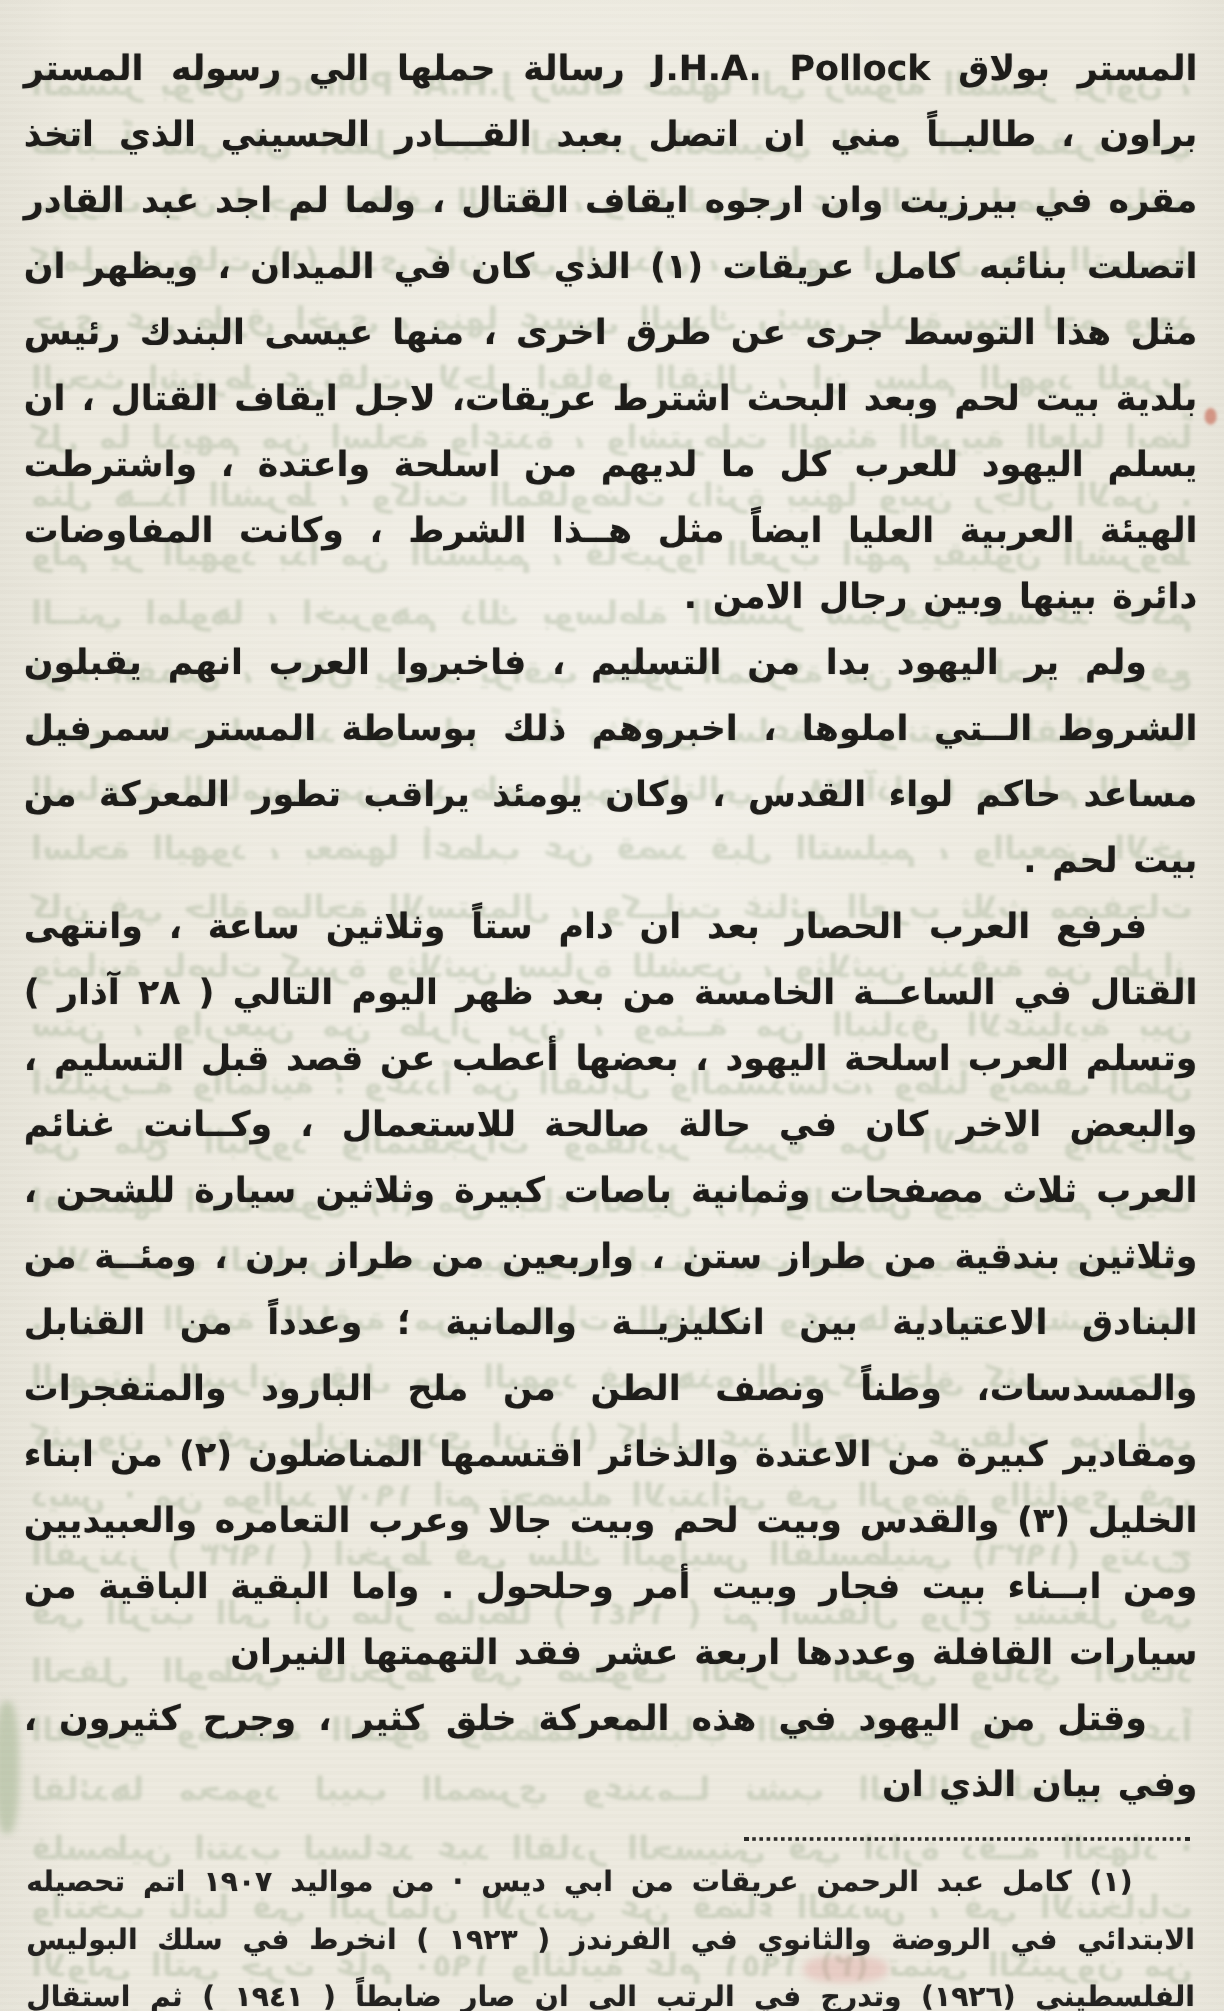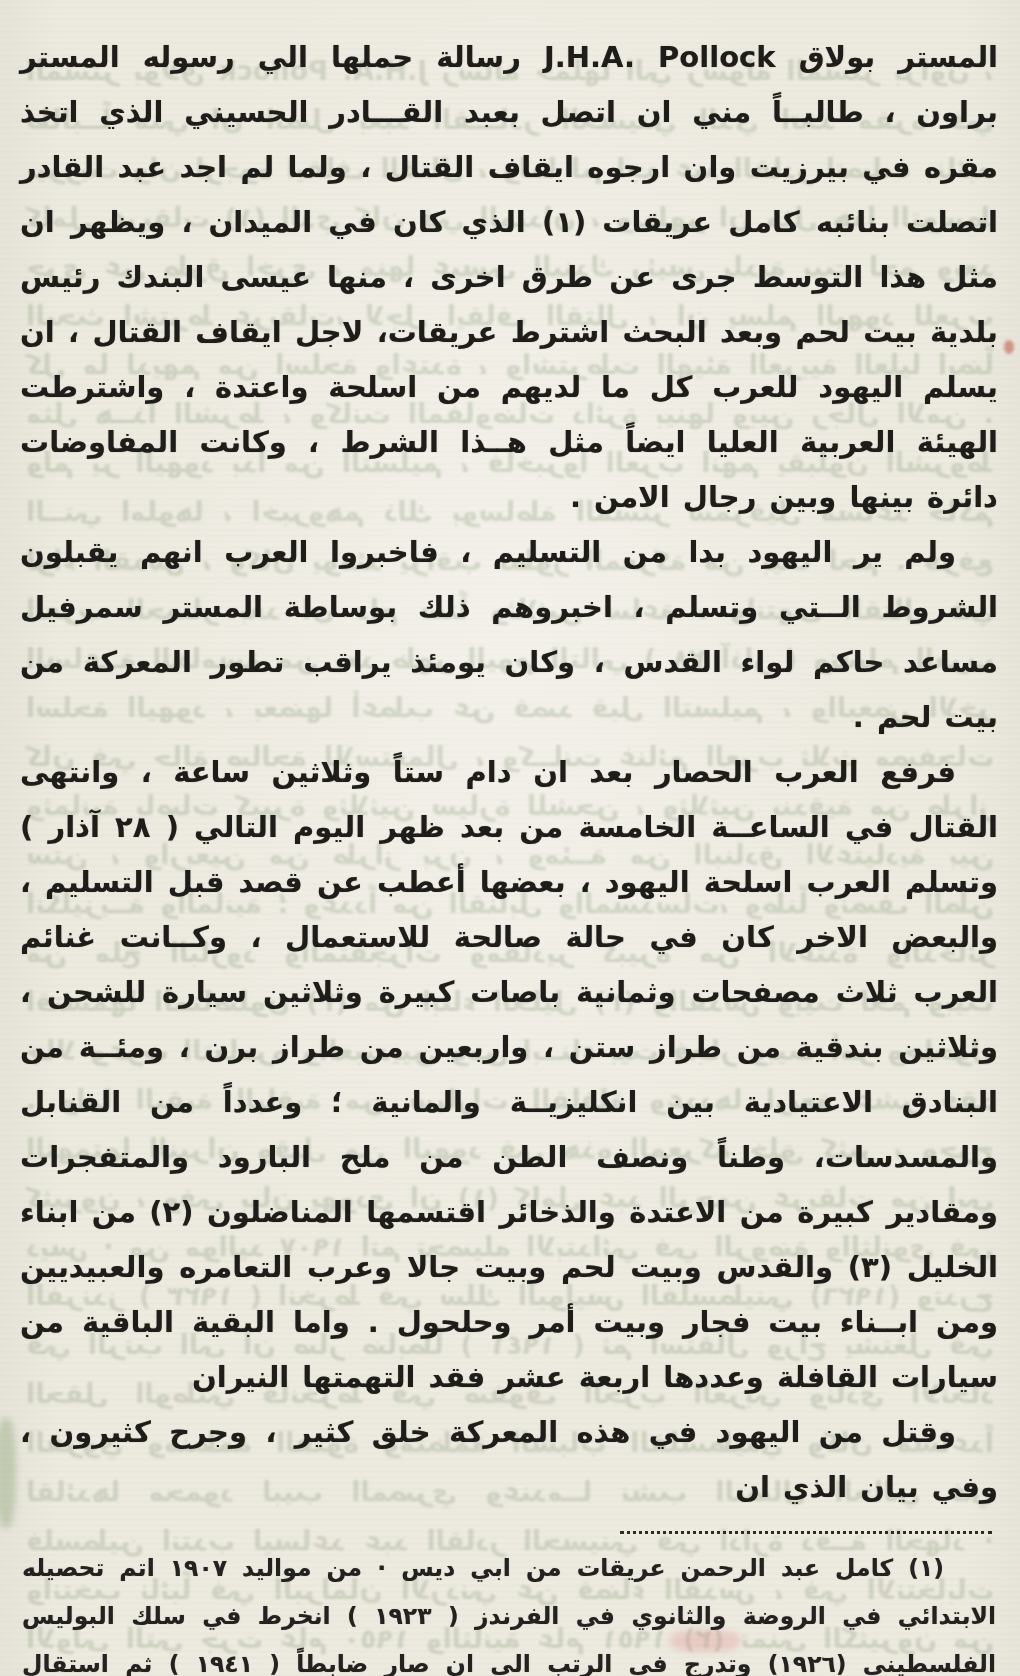--- a/index.html
+++ b/index.html
@@ -90,21 +90,21 @@
   <div class="ghost" aria-hidden="true">المستر بولاق J.H.A. Pollock رسالة حملها الي رسوله المستر براون ، طالبــاً مني ان اتصل بعبد القـــادر الحسيني الذي اتخذ مقره في بيرزيت وان ارجوه ايقاف القتال ، ولما لم اجد عبد القادر اتصلت بنائبه كامل عريقات (١) الذي كان في الميدان ، ويظهر ان مثل هذا التوسط جرى عن طرق اخرى ، منها عيسى البندك رئيس بلدية بيت لحم وبعد البحث اشترط عريقات، لاجل ايقاف القتال ، ان يسلم اليهود للعرب كل ما لديهم من اسلحة واعتدة ، واشترطت الهيئة العربية العليا ايضاً مثل هــذا الشرط ، وكانت المفاوضات دائرة بينها وبين رجال الامن . ولم ير اليهود بدا من التسليم ، فاخبروا العرب انهم يقبلون الشروط الــتي املوها ، اخبروهم ذلك بوساطة المستر سمرفيل مساعد حاكم لواء القدس ، وكان يومئذ يراقب تطور المعركة من بيت لحم . فرفع العرب الحصار بعد ان دام ستاً وثلاثين ساعة ، وانتهى القتال في الساعــة الخامسة من بعد ظهر اليوم التالي ( ٢٨ آذار ) وتسلم العرب اسلحة اليهود ، بعضها أعطب عن قصد قبل التسليم ، والبعض الاخر كان في حالة صالحة للاستعمال ، وكــانت غنائم العرب ثلاث مصفحات وثمانية باصات كبيرة وثلاثين سيارة للشحن ، وثلاثين بندقية من طراز ستن ، واربعين من طراز برن ، ومئــة من البنادق الاعتيادية بين انكليزيــة والمانية ؛ وعدداً من القنابل والمسدسات، وطناً ونصف الطن من ملح البارود والمتفجرات ومقادير كبيرة من الاعتدة والذخائر اقتسمها المناضلون (٢) من ابناء الخليل (٣) والقدس وبيت لحم وبيت جالا وعرب التعامره والعبيديين ومن ابــناء بيت فجار وبيت أمر وحلحول . واما البقية الباقية من سيارات القافلة وعددها اربعة عشر فقد التهمتها النيران وقتل من اليهود في هذه المعركة خلق كثير ، وجرح كثيرون ، وفي بيان يهودي ان (١) كامل عبد الرحمن عريقات من ابي ديس · من مواليد ١٩٠٧ اتم تحصيله الابتدائي في الروضة والثانوي في الفرندز ( ١٩٢٣ ) انخرط في سلك البوليس الفلسطيني (١٩٢٦) وتدرج في الرتب الى ان صار ضابطاً ( ١٩٤١ ) ثم استقال وراح يشتغل في الحقل الوطني فانخرط في صفوف الحزب العربي ونادي الاتحاد القروي ومنظمة الفتوة ومنظمة الشباب الفلسطيني وكان مساعداً لقائدها محمود لبيب المصري وعندمــا نشب النضال الحالي في فلسطين انتدب ليساعد عبد القادر الحسيني في ادارة دفــة الجهاد · وانتخب نائباً في البرلمان الاردني عن قضاء القدس ، في الانتخابات الاولى التي جرت عام ١٩٥٠ والثانية عام ١٩٥١ (٢) تمنى الكثيرون من ابناء البلاد ان لو لم تقتسم هذه الغنائم بين الافراد ، فاحتفظت بها القيادة لتستعملها في المعارك القادمة . (٣) حدثني احد قادة النضال من جبل الخليل ان نصيب اهل الخليل من هذه الغنائم كــان عشر سيارات ودبابة وبيت فجار وبت أمر وحلحول ست سيارات . المستر بولاق J.H.A. Pollock رسالة حملها الي رسوله المستر براون ، طالبــاً مني ان اتصل بعبد القـــادر الحسيني الذي اتخذ مقره في بيرزيت وان ارجوه ايقاف القتال ، ولما لم اجد عبد القادر اتصلت بنائبه كامل عريقات (١) الذي كان في الميدان ، ويظهر ان مثل هذا التوسط جرى عن طرق اخرى ، منها عيسى البندك رئيس بلدية بيت لحم وبعد البحث اشترط عريقات، لاجل ايقاف القتال ، ان يسلم اليهود للعرب كل ما لديهم من اسلحة واعتدة ، واشترطت الهيئة العربية العليا ايضاً مثل هــذا الشرط ، وكانت المفاوضات دائرة بينها وبين رجال الامن . ولم ير اليهود بدا من التسليم ، فاخبروا العرب انهم يقبلون الشروط الــتي املوها ، اخبروهم ذلك بوساطة المستر سمرفيل مساعد حاكم لواء القدس ، وكان يومئذ يراقب تطور المعركة من بيت لحم . فرفع العرب الحصار بعد ان دام ستاً وثلاثين ساعة ، وانتهى القتال في الساعــة الخامسة من بعد ظهر اليوم التالي ( ٢٨ آذار ) وتسلم العرب اسلحة اليهود ، بعضها أعطب عن قصد قبل التسليم ، والبعض الاخر كان في حالة صالحة للاستعمال ، وكــانت غنائم العرب ثلاث مصفحات وثمانية باصات كبيرة وثلاثين سيارة للشحن ، وثلاثين بندقية من طراز ستن ، واربعين من طراز برن ، ومئــة من البنادق الاعتيادية بين انكليزيــة والمانية ؛ وعدداً من القنابل والمسدسات، وطناً ونصف الطن من ملح البارود والمتفجرات ومقادير كبيرة من الاعتدة والذخائر اقتسمها المناضلون (٢) من ابناء الخليل (٣) والقدس وبيت لحم وبيت جالا وعرب التعامره والعبيديين ومن ابــناء بيت فجار وبيت أمر وحلحول . واما البقية الباقية من سيارات القافلة وعددها اربعة عشر فقد التهمتها النيران وقتل من اليهود في هذه المعركة خلق كثير ، وجرح كثيرون ، وفي بيان يهودي ان (١) كامل عبد الرحمن عريقات من ابي ديس · من مواليد ١٩٠٧ اتم تحصيله الابتدائي في الروضة والثانوي في الفرندز ( ١٩٢٣ ) انخرط في سلك البوليس الفلسطيني (١٩٢٦) وتدرج في الرتب الى ان صار ضابطاً ( ١٩٤١ ) ثم استقال وراح يشتغل في الحقل الوطني فانخرط في صفوف الحزب العربي ونادي الاتحاد القروي ومنظمة الفتوة ومنظمة الشباب الفلسطيني وكان مساعداً لقائدها محمود لبيب المصري وعندمــا نشب النضال الحالي في فلسطين انتدب ليساعد عبد القادر الحسيني في ادارة دفــة الجهاد · وانتخب نائباً في البرلمان الاردني عن قضاء القدس ، في الانتخابات الاولى التي جرت عام ١٩٥٠ والثانية عام ١٩٥١ (٢) تمنى الكثيرون من ابناء البلاد ان لو لم تقتسم هذه الغنائم بين الافراد ، فاحتفظت بها القيادة لتستعملها في المعارك القادمة . (٣) حدثني احد قادة النضال من جبل الخليل ان نصيب اهل الخليل من هذه الغنائم كــان عشر سيارات ودبابة وبيت فجار وبت أمر وحلحول ست سيارات .</div>
 
   <div class="artifact red-speck"></div>
   <div class="artifact green-smudge"></div>
   <div class="artifact pink-smear"></div>
 
   <div class="content">
 
     <div class="body-text">
       <p class="para no-indent">المستر بولاق J.H.A. Pollock رسالة حملها الي رسوله المستر براون ، طالبــاً مني ان اتصل بعبد القـــادر الحسيني الذي اتخذ مقره في بيرزيت وان ارجوه ايقاف القتال ، ولما لم اجد عبد القادر اتصلت بنائبه كامل عريقات (١) الذي كان في الميدان ، ويظهر ان مثل هذا التوسط جرى عن طرق اخرى ، منها عيسى البندك رئيس بلدية بيت لحم وبعد البحث اشترط عريقات، لاجل ايقاف القتال ، ان يسلم اليهود للعرب كل ما لديهم من اسلحة واعتدة ، واشترطت الهيئة العربية العليا ايضاً مثل هــذا الشرط ، وكانت المفاوضات دائرة بينها وبين رجال الامن .</p>
-      <p class="para">ولم ير اليهود بدا من التسليم ، فاخبروا العرب انهم يقبلون الشروط الــتي وتسلم ، اخبروهم ذلك بوساطة المستر سمرفيل مساعد حاكم لواء القدس ، وكان يومئذ يراقب تطور المعركة من بيت لحم .</p>
+      <p class="para">ولم ير اليهود بدا من التسليم ، فاخبروا العرب انهم يقبلون الشروط الــتي املوها ، اخبروهم ذلك بوساطة المستر سمرفيل مساعد حاكم لواء القدس ، وكان يومئذ يراقب تطور المعركة من بيت لحم .</p>
       <p class="para">فرفع العرب الحصار بعد ان دام ستاً وثلاثين ساعة ، وانتهى القتال في الساعــة الخامسة من بعد ظهر اليوم التالي ( ٢٨ آذار ) وتسلم العرب اسلحة اليهود ، بعضها أعطب عن قصد قبل التسليم ، والبعض الاخر كان في حالة صالحة للاستعمال ، وكــانت غنائم العرب ثلاث مصفحات وثمانية باصات كبيرة وثلاثين سيارة للشحن ، وثلاثين بندقية من طراز ستن ، واربعين من طراز برن ، ومئــة من البنادق الاعتيادية بين انكليزيــة والمانية ؛ وعدداً من القنابل والمسدسات، وطناً ونصف الطن من ملح البارود والمتفجرات ومقادير كبيرة من الاعتدة والذخائر اقتسمها المناضلون (٢) من ابناء الخليل (٣) والقدس وبيت لحم وبيت جالا وعرب التعامره والعبيديين ومن ابــناء بيت فجار وبيت أمر وحلحول . واما البقية الباقية من سيارات القافلة وعددها اربعة عشر فقد التهمتها النيران</p>
       <p class="para">وقتل من اليهود في هذه المعركة خلق كثير ، وجرح كثيرون ، وفي بيان الذي ان</p>
     </div>
 
     <div class="divider"></div>
 
     <div class="footnotes">
       <p class="fn">(١) كامل عبد الرحمن عريقات من ابي ديس · من مواليد ١٩٠٧ اتم تحصيله الابتدائي في الروضة والثانوي في الفرندز ( ١٩٢٣ ) انخرط في سلك البوليس الفلسطيني (١٩٢٦) وتدرج في الرتب الى ان صار ضابطاً ( ١٩٤١ ) ثم استقال وراح يشتغل في الحقل الوطني فانخرط في صفوف الحزب العربي ونادي الاتحاد القروي ومنظمة الفتوة ومنظمة الشباب الفلسطيني وكان مساعداً لقائدها محمود لبيب المصري وعندمــا نشب النضال الحالي في فلسطين انتدب ليساعد عبد القادر الحسيني في ادارة دفــة الجهاد · وانتخب نائباً في البرلمان الاردني عن قضاء القدس ، في الانتخابات الاولى التي جرت عام ١٩٥٠ والثانية عام ١٩٥١</p>
 
     </div>

